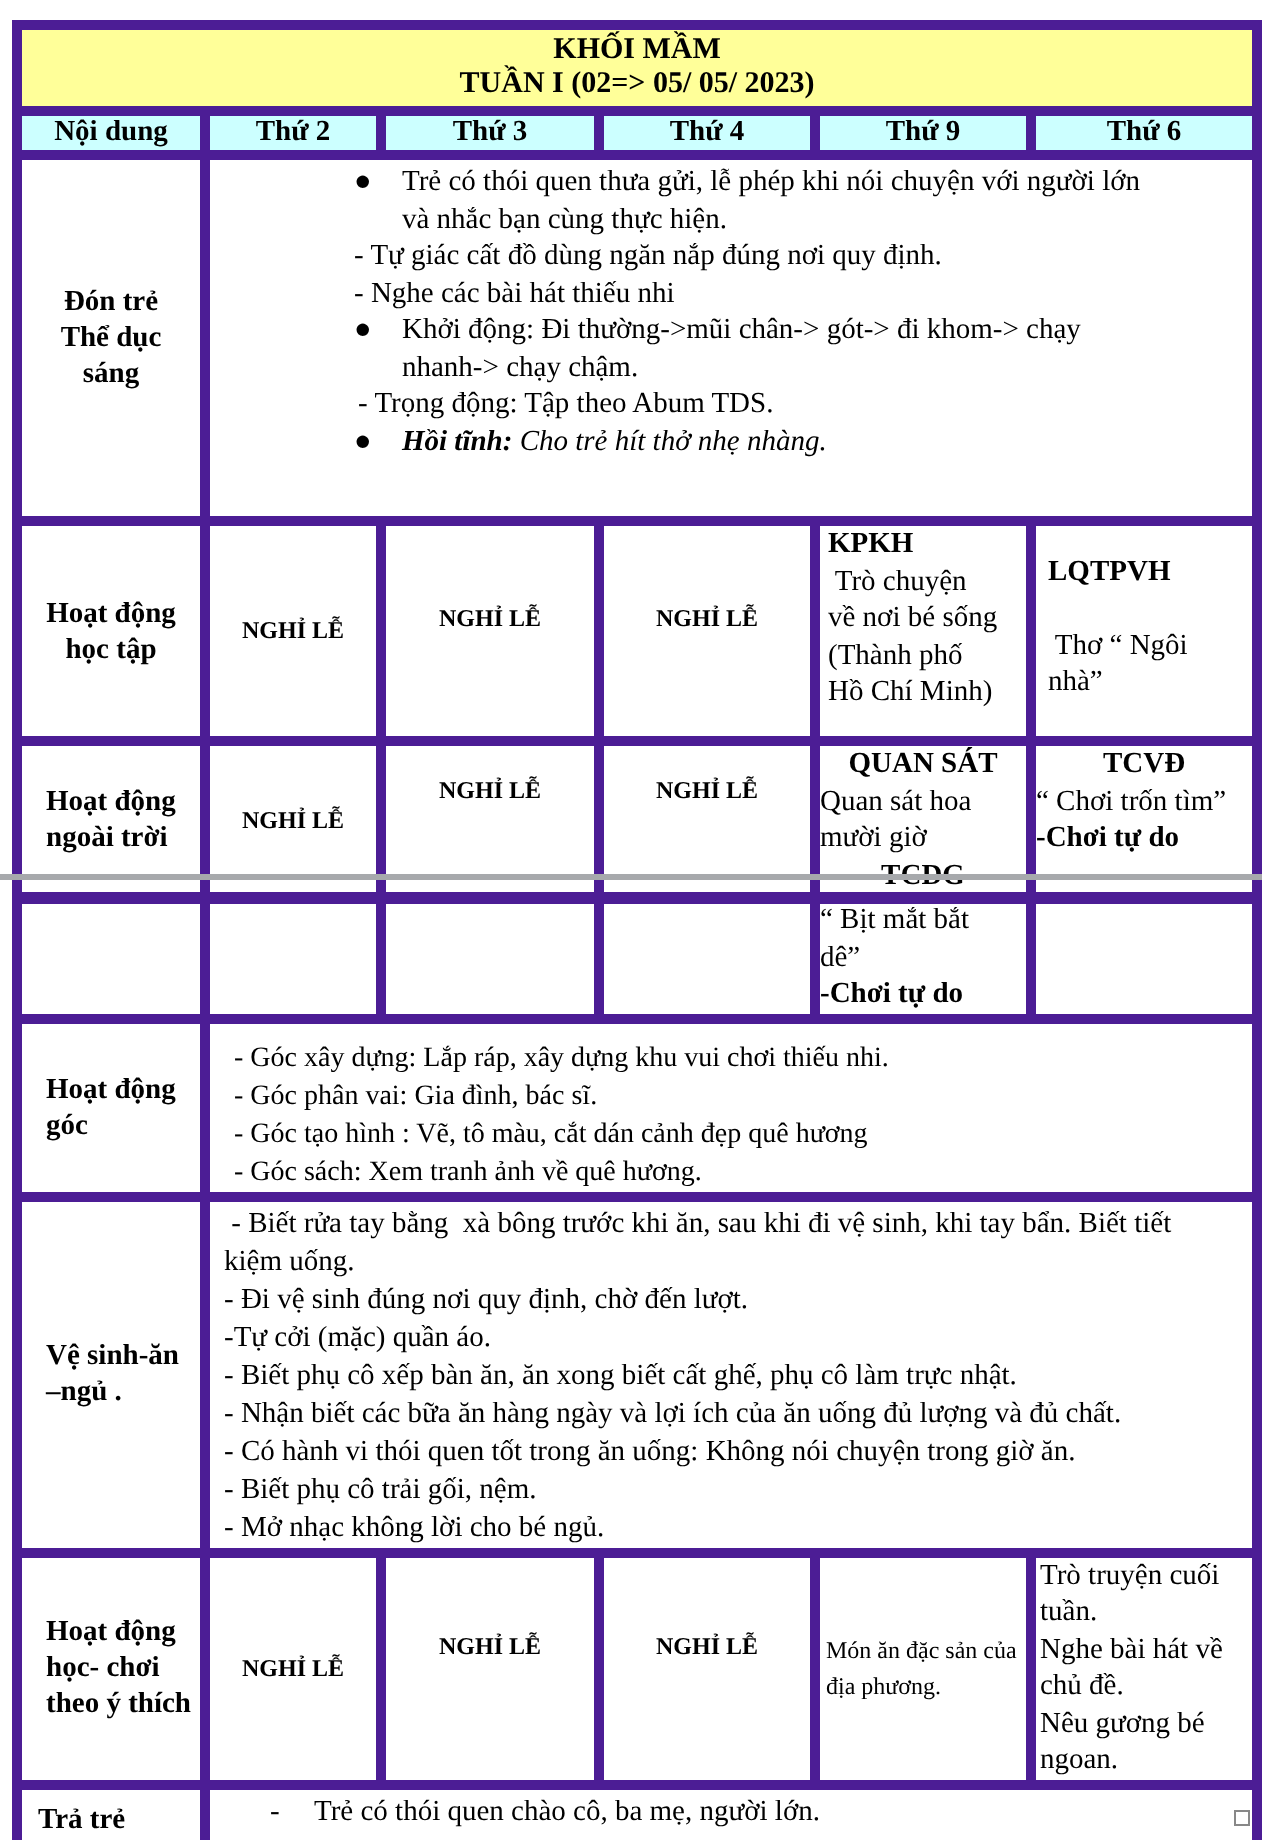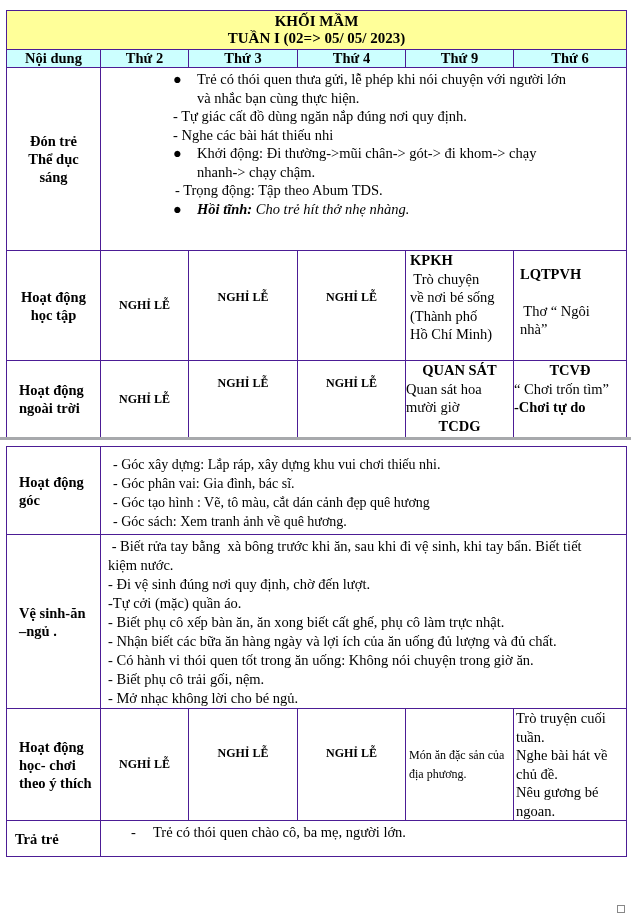--- a/index.html
+++ b/index.html
@@ -2,21 +2,21 @@
 <html><head>
 <meta charset="utf-8">
 <style>
   html, body { margin: 0; padding: 0; background: #ffffff; }
   body {
     width: 631px; height: 920px; position: relative; overflow: hidden;
     font-family: "Liberation Serif", "DejaVu Serif", serif;
     color: #000;
   }
   table { border-collapse: collapse; position: absolute; table-layout: fixed; }
-  td { border: 1px solid #4c1d95; padding: 0; vertical-align: top; font-size: 14px; line-height: 17px; }
+  td { border: 5px solid #4c1d95; padding: 0; vertical-align: top; font-size: 14px; line-height: 17px; }
   .b { font-weight: bold; }
   .c { text-align: center; }
 
   
   #t1 { left: 6px; top: 10px; width: 620px; }
   .title-cell { background: #FFFF99; text-align: center; font-weight: bold; font-size: 15px; line-height: 17px; padding: 2px 0 1px 0; height: 35px; }
   .hdr td { background: #CCFFFF; text-align: center; font-weight: bold; font-size: 14.5px; height: 17px; line-height: 17px; }
   .rowlabel { font-weight: bold; text-align: center; vertical-align: middle; font-size: 14.5px; line-height: 18px; }
   .rowlabel-l { font-weight: bold; vertical-align: middle; font-size: 14.5px; line-height: 18px; padding-left: 12px; }
   .holiday { font-weight: bold; text-align: center; font-size: 12px; }
@@ -133,41 +133,53 @@
   <colgroup>
     <col style="width:94px">
       <col style="width:88px">
       <col style="width:109px">
     <col style="width:108px">
       <col style="width:108px">
       <col style="width:113px">
   </colgroup>
 
   <tbody>
+      <tr style="height:55px">
+    <td></td>
+    <td></td>
+    <td></td>
+    <td></td>
+    <td style="font-size:14.5px; line-height:18.5px;">
+      <div>“ Bịt mắt bắt</div>
+      <div>dê”</div>
+      <div class="b">-Chơi tự do</div>
+    </td>
+    <td></td>
+  </tr>
 
   <tr style="height:88px">
     <td class="rowlabel-l">
       <div>Hoạt động</div>
       <div>góc</div>
     </td>
     <td colspan="5" style="font-size:14px; line-height:19px; padding-left:12px; padding-top:8px;margin-top:42px;">
       <div>- Góc xây dựng: Lắp ráp, xây dựng khu vui chơi thiếu nhi.</div>
       <div>- Góc phân vai: Gia đình, bác sĩ.</div>
       <div>- Góc tạo hình : Vẽ, tô màu, cắt dán cảnh đẹp quê hương</div>
       <div>- Góc sách: Xem tranh ảnh về quê hương.</div>
     </td>
   </tr>
 
   <tr style="height:172px">
     <td class="rowlabel-l">
       <div>Vệ sinh-ăn</div>
       <div>–ngủ .</div>
     </td>
     <td colspan="5" style="font-size:14.5px; line-height:19px; padding-left:7px; padding-right:12px; padding-top:2px;">
-      <div style="white-space:pre-wrap;"> - Biết rửa tay bằng  xà bông trước khi ăn, sau khi đi vệ sinh, khi tay bẩn. Biết tiết kiệm nước.</div>
+      <div style="white-space:pre-wrap;"> - Biết rửa tay bằng  xà bông trước khi ăn, sau khi đi vệ sinh, khi tay bẩn. Biết tiết kiệm uống.</div>
       <div>- Đi vệ sinh đúng nơi quy định, chờ đến lượt.</div>
       <div>-Tự cởi (mặc) quần áo.</div>
       <div>- Biết phụ cô xếp bàn ăn, ăn xong biết cất ghế, phụ cô làm trực nhật.</div>
       <div>- Nhận biết các bữa ăn hàng ngày và lợi ích của ăn uống đủ lượng và đủ chất.</div>
       <div>- Có hành vi thói quen tốt trong ăn uống: Không nói chuyện trong giờ ăn.</div>
       <div>- Biết phụ cô trải gối, nệm.</div>
       <div>- Mở nhạc không lời cho bé ngủ.</div>
     </td>
   </tr>
 

